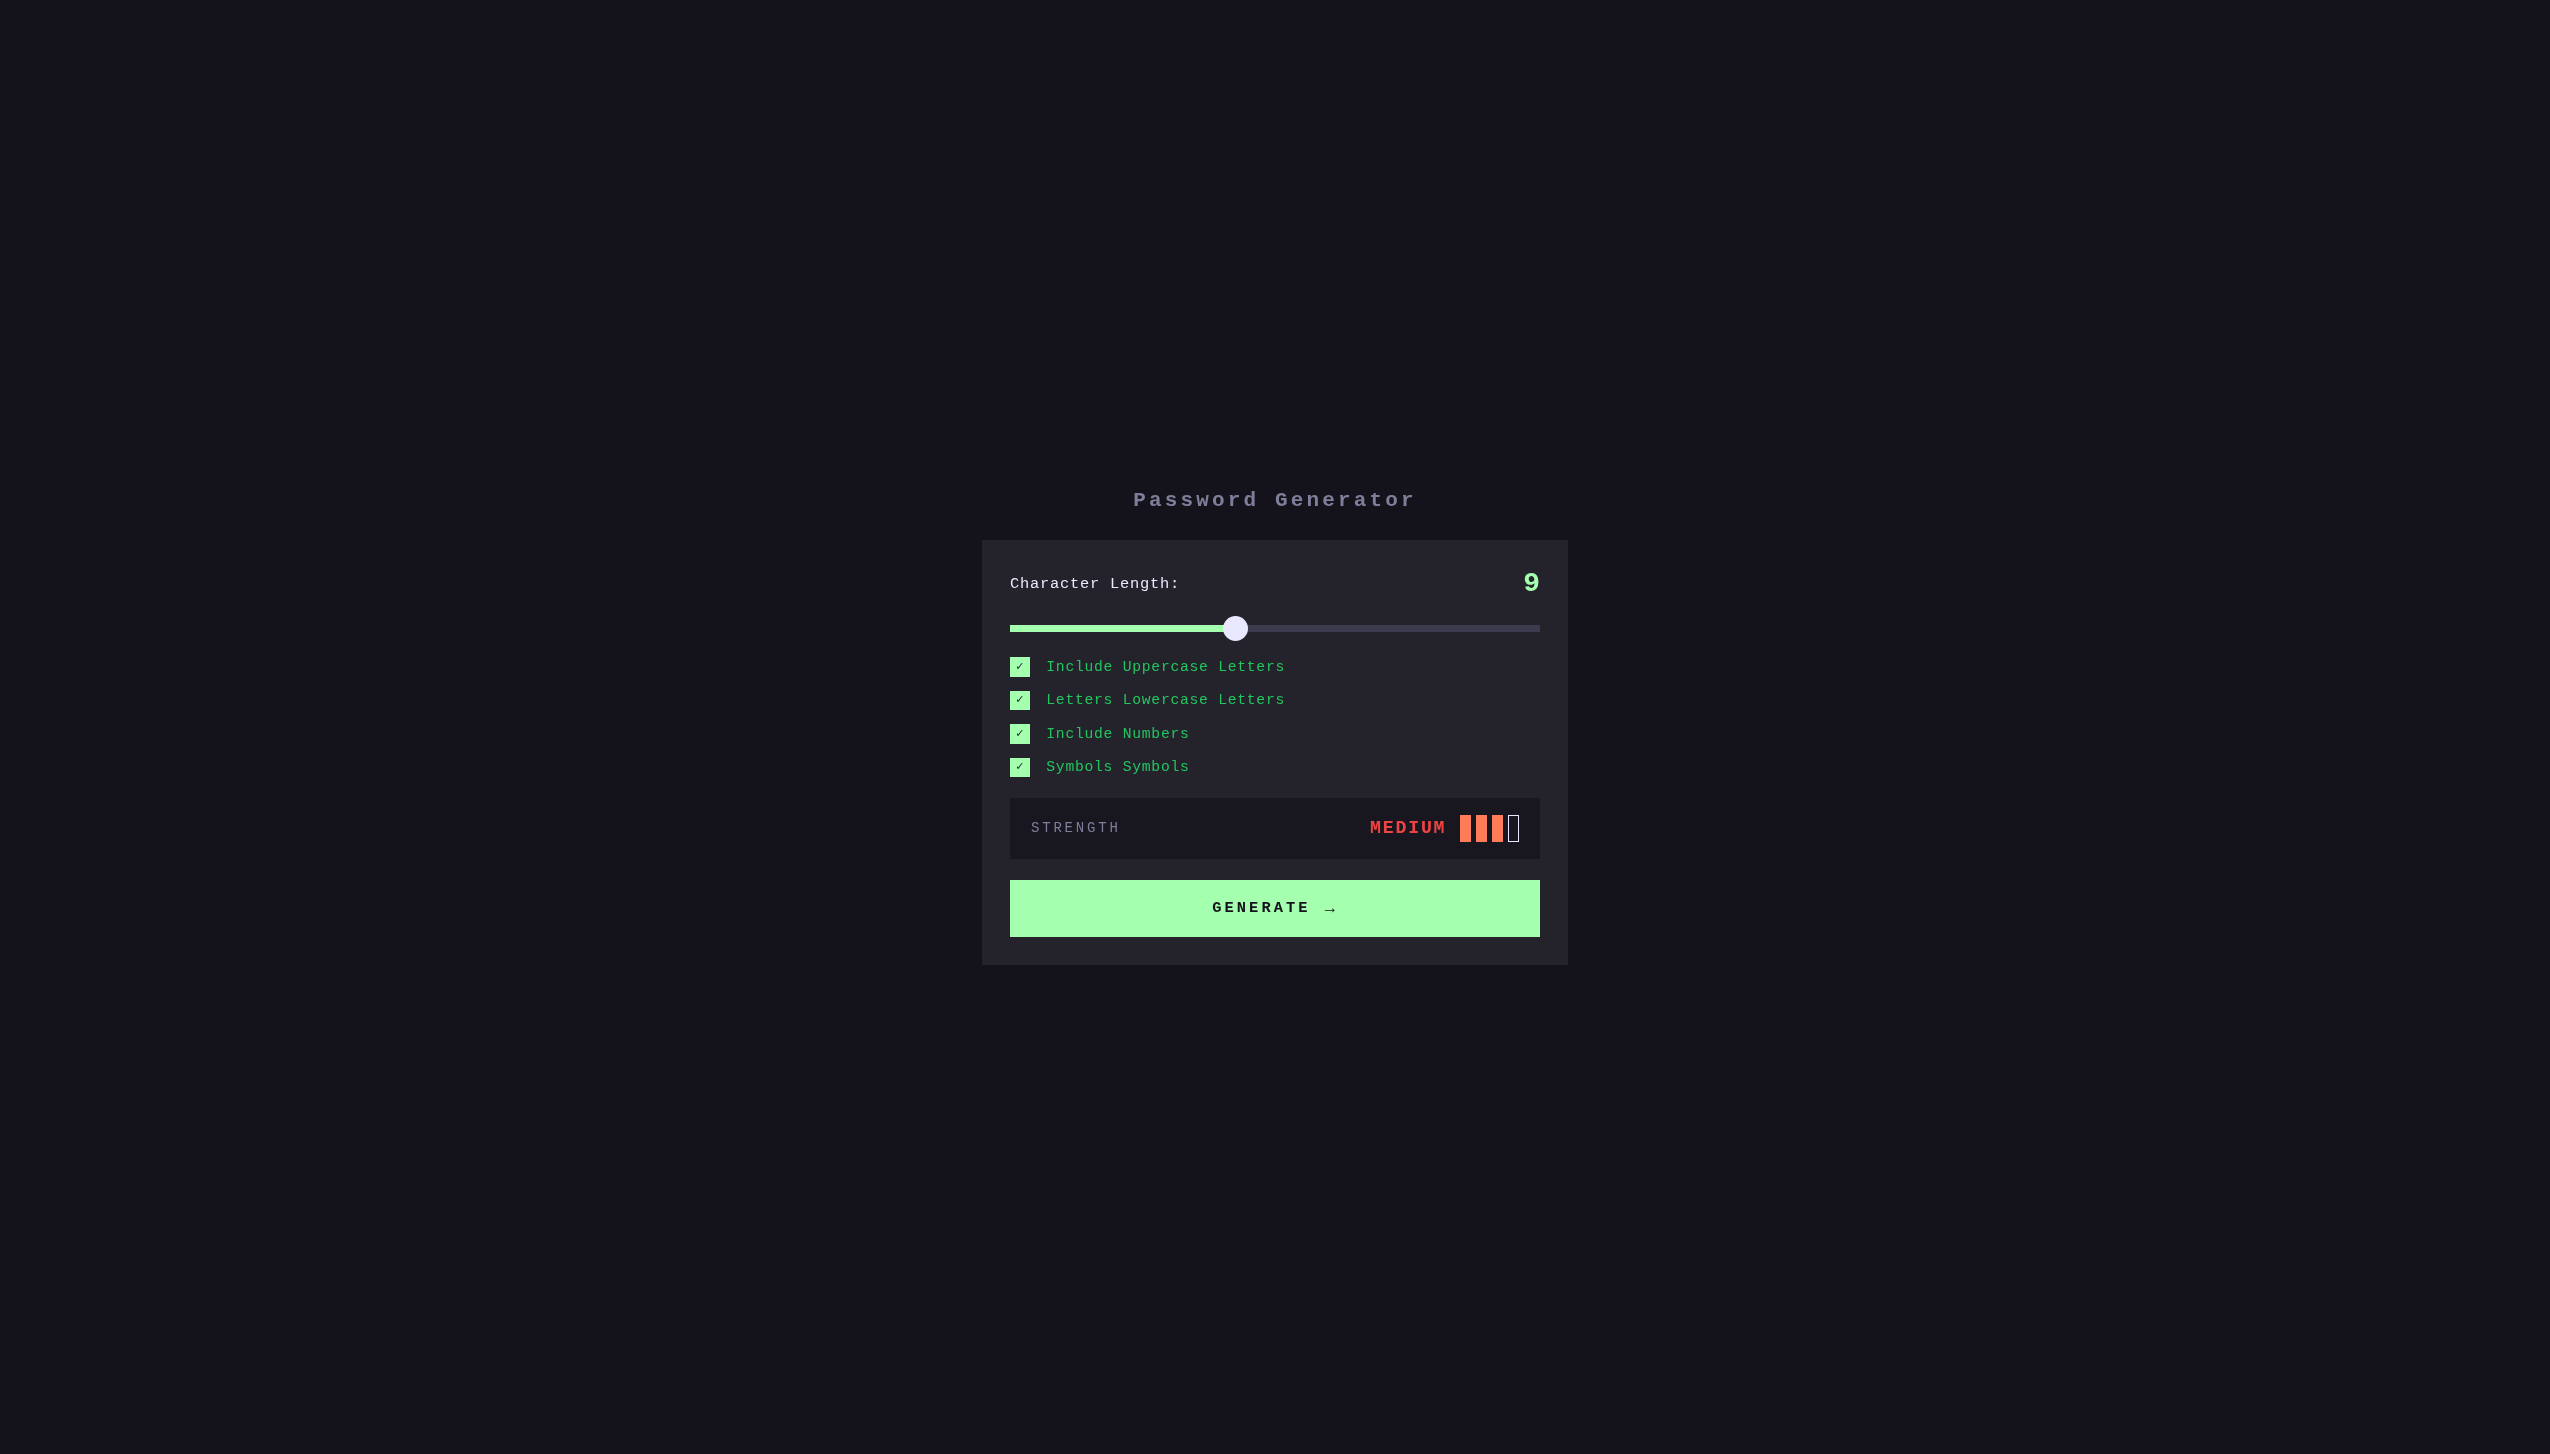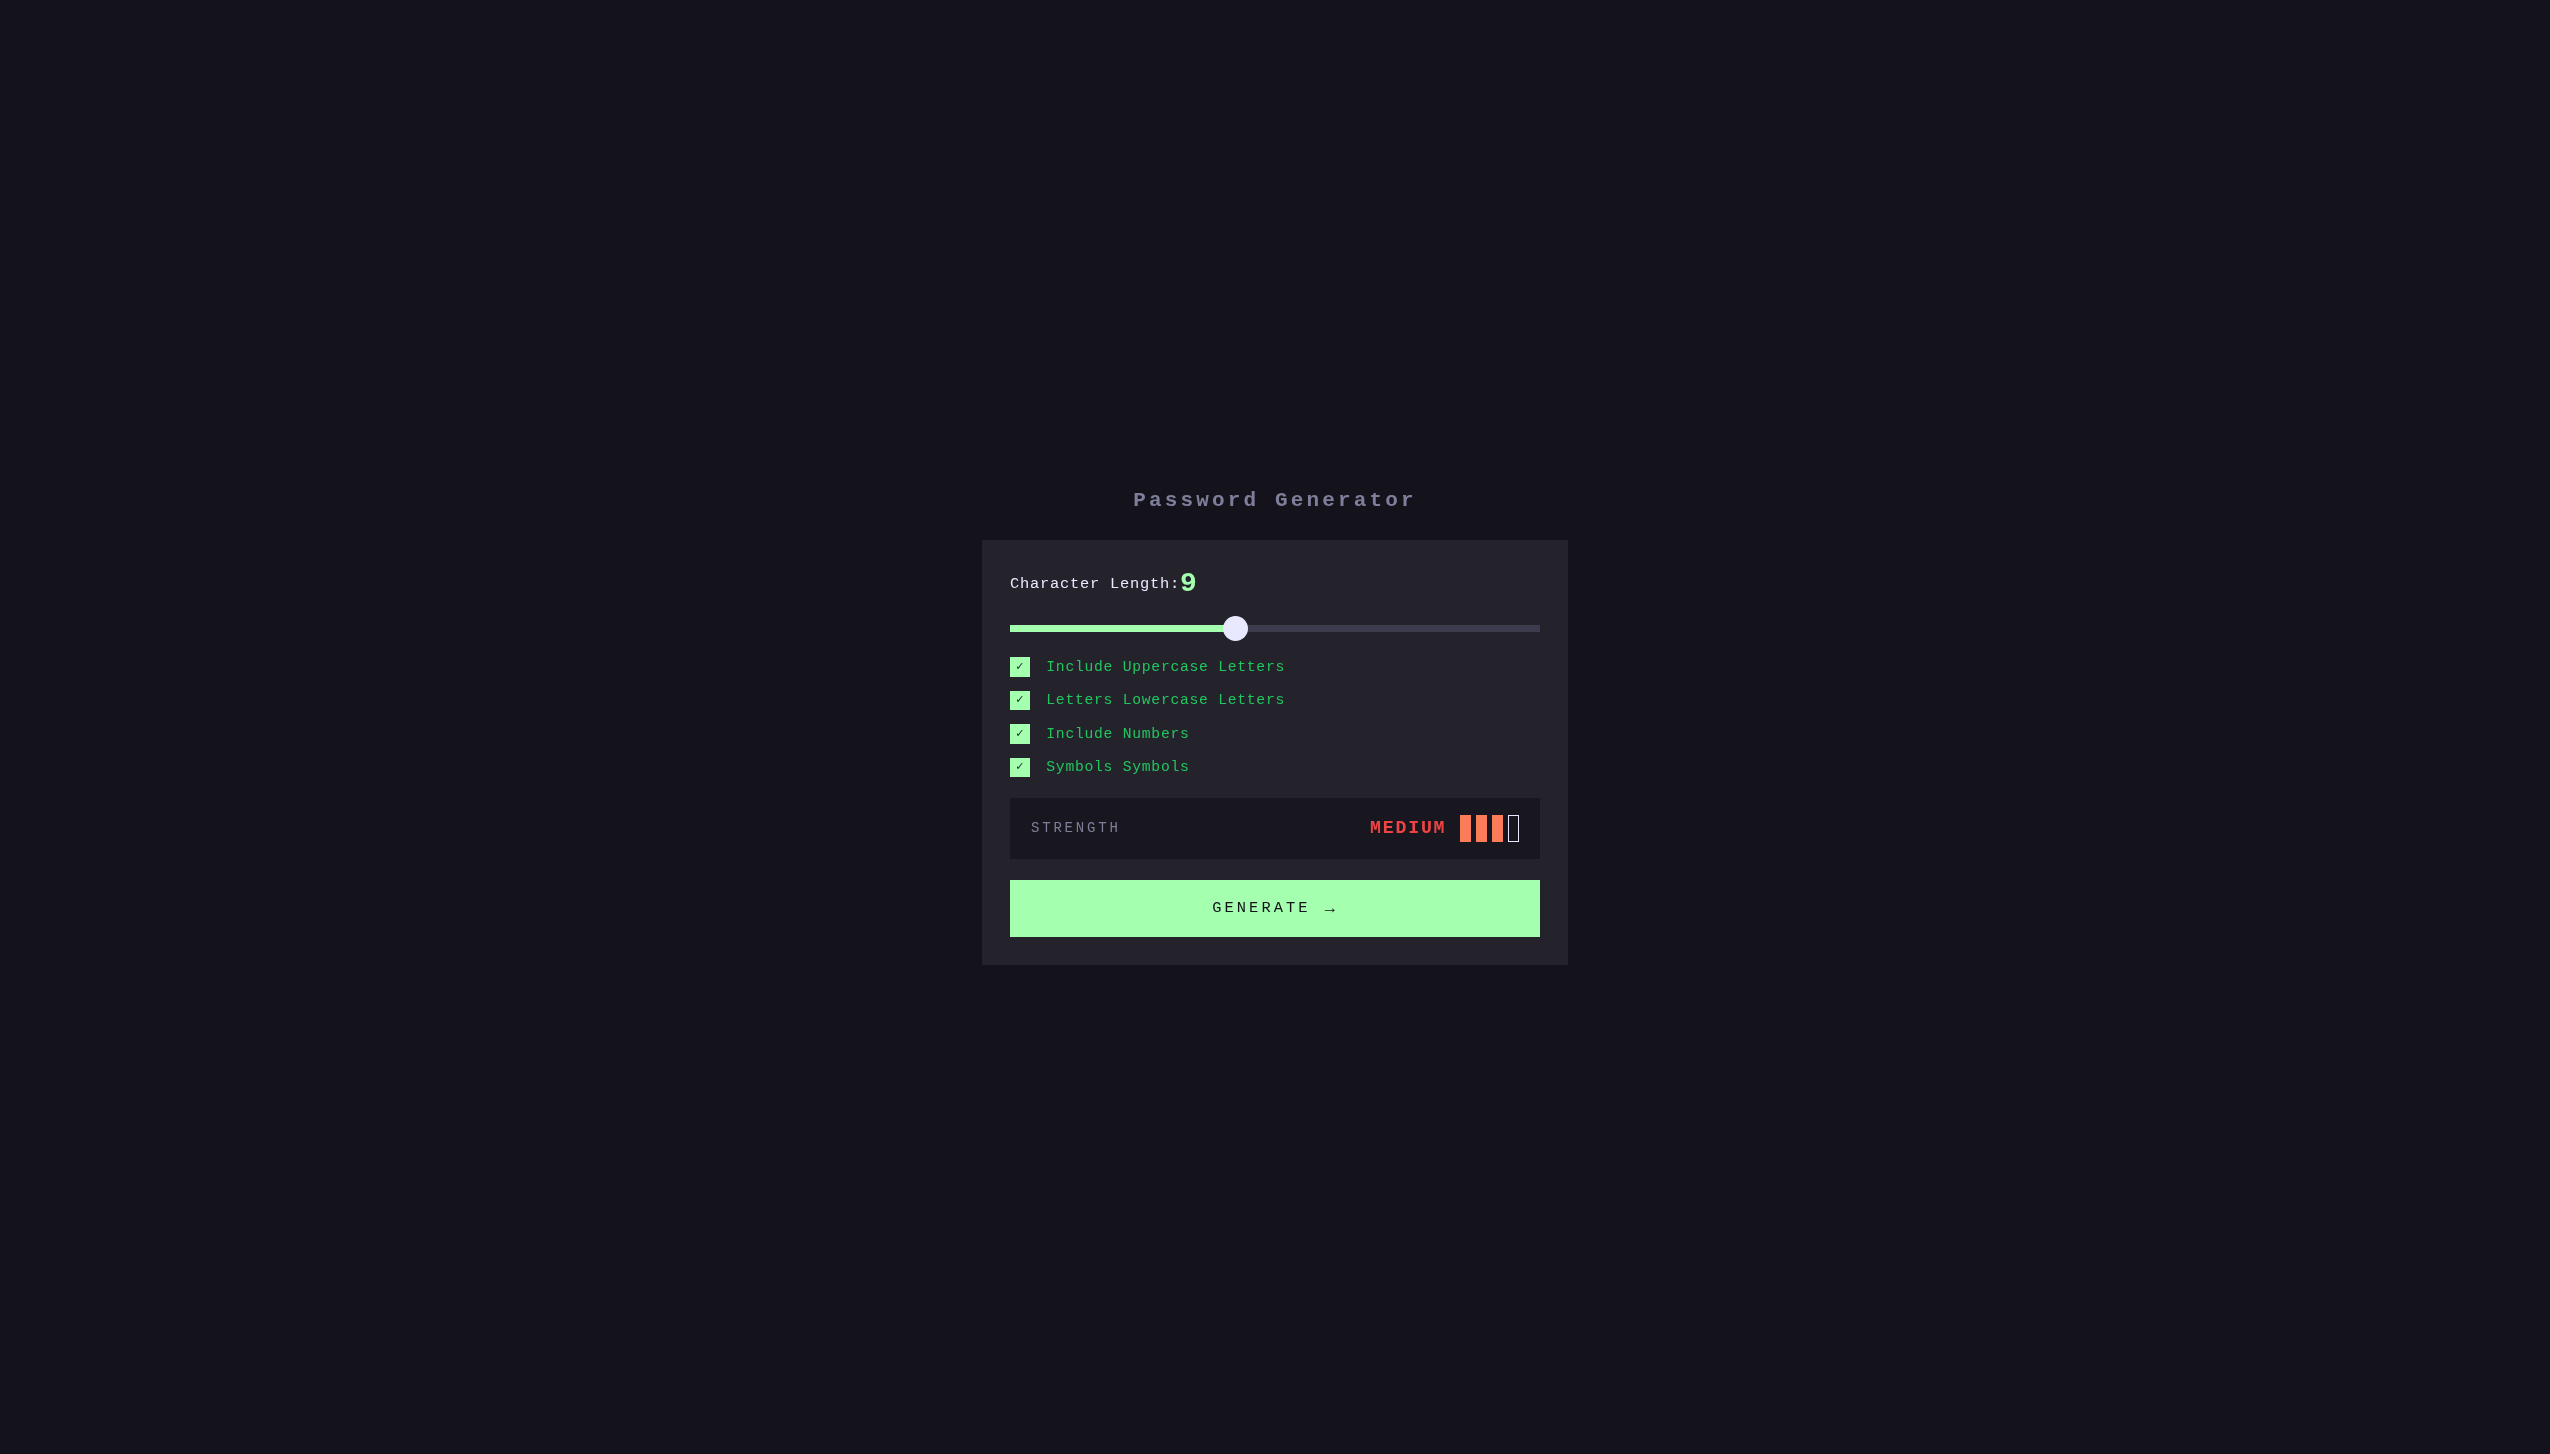--- a/index.html
+++ b/index.html
@@ -63,20 +63,21 @@
       background-color: #24232c;
       padding: 2rem;
       display: flex;
       flex-direction: column;
       gap: 1.5rem;
     }
 
     .char-length-row {
       display: flex;
       align-items: center;
+      justify-content: space-between;
     }
 
     .char-length-label {
       color: #e8e8ff;
       font-size: 1.1rem;
       letter-spacing: 0.05em;
       font-family: 'Courier New', Courier, monospace;
     }
 
     .char-length-value {
@@ -217,21 +218,21 @@
     }
 
     .generate-btn {
       background-color: #a4ffaf;
       color: #14131b;
       border: 1.8px solid #a4ffaf;
       padding: 1.3rem 2rem;
       font-size: 1.1rem;
       letter-spacing: 0.2em;
       font-family: 'Courier New', Courier, monospace;
-      font-weight: normal;
+      font-weight: bold;
       cursor: pointer;
       display: flex;
       align-items: center;
       justify-content: center;
       gap: 1rem;
       width: 100%;
       transition: background-color 0.2s, color 0.2s;
     }
 
     .generate-arrow {

